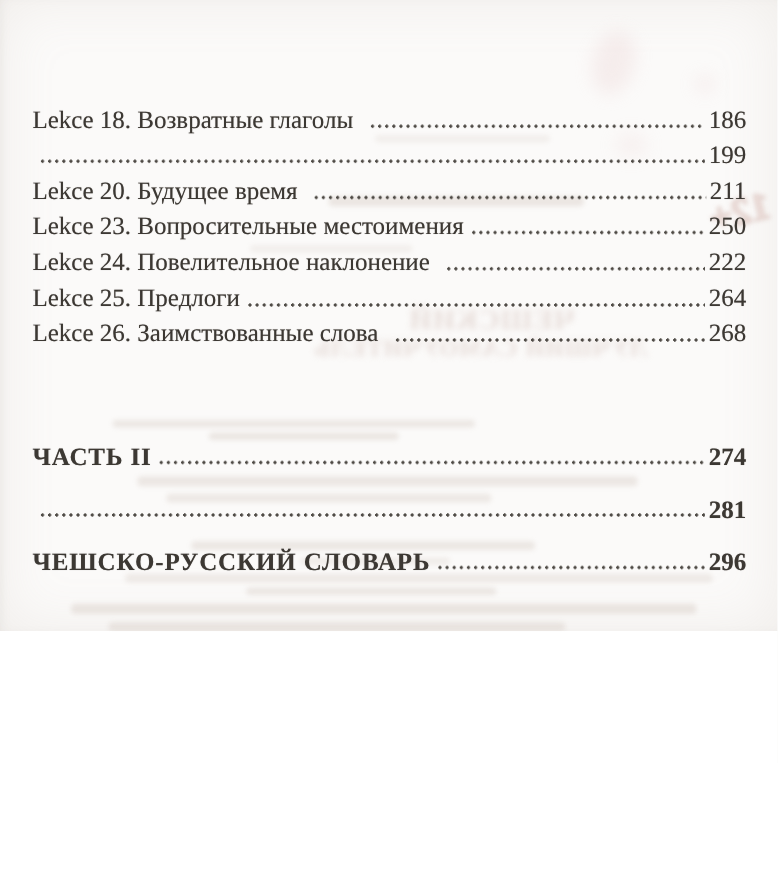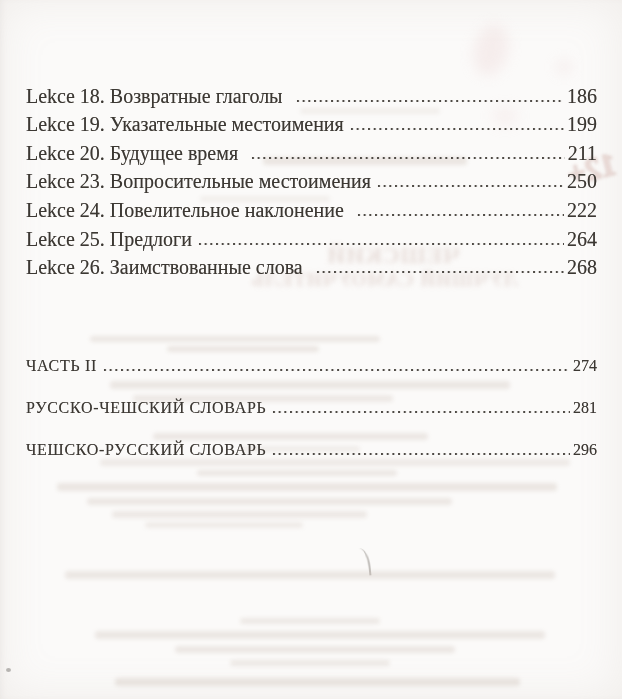--- a/index.html
+++ b/index.html
@@ -1,18 +1,18 @@
 <!DOCTYPE html>
 <html><head>
 <meta charset="utf-8">
 <style>
   html,body{margin:0;padding:0;background:#ffffff;}
   .page{
     position:relative;
-    width:622px;height:699px;
+    width:622px;height:505px;
     background:#fbfaf9;
     overflow:hidden;
     font-family:"Liberation Serif","DejaVu Serif",serif;
     box-shadow:inset 0 0 46px rgba(175,165,152,.14), inset 4px 0 10px -6px rgba(140,130,120,.18);
   }
   
   .bleed{position:absolute;inset:0;z-index:0;}
   .bl{
     position:absolute;background:#c9bbb1;opacity:.3;
     filter:blur(2.2px);border-radius:3px;height:7px;
@@ -49,21 +49,21 @@
   .label{white-space:nowrap;}
   .leader{
     flex:1 1 auto;align-self:flex-end;height:6px;
     margin:0 3px 4px 6px;
     background-image:radial-gradient(circle at 2px 3px,#4e4a45 1.1px,rgba(0,0,0,0) 1.45px);
     background-size:5.7px 6px;background-repeat:repeat-x;background-position:left bottom;
   }
   .gap .leader{margin-left:13px;}
   .num{white-space:nowrap;}
   .sections{position:absolute;left:26px;right:25px;top:336px;}
-  .sections .row{height:42px;font-weight:normal;letter-spacing:.7px;font-size:16px;align-items:flex-end;}
+  .sections .row{height:42px;font-weight:bold;letter-spacing:.7px;font-size:20px;align-items:flex-end;}
   .sections .leader{margin-bottom:5px;}
   .sections .num{letter-spacing:0;}
 </style>
 </head>
 <body>
 
 <div class="page">
 
   <div class="bleed">
     <div class="wisp" style="left:474px;top:24px;width:34px;height:52px;transform:rotate(14deg);"></div>
@@ -106,21 +106,20 @@
   </div>
 
   <div class="content">
     <ol class="toc">
       <li class="row gap">
         <span class="label">Lekce 18. Возвратные глаголы</span>
         <span class="leader"></span>
         <span class="num">186</span>
       </li>
       <li class="row">
-        <span class="label">Lekce 19. Указательные местоимения</span>
         <span class="leader"></span>
         <span class="num">199</span>
       </li>
       <li class="row gap">
         <span class="label">Lekce 20. Будущее время</span>
         <span class="leader"></span>
         <span class="num">211</span>
       </li>
       <li class="row">
         <span class="label">Lekce 23. Вопросительные местоимения</span>
@@ -144,21 +143,20 @@
       </li>
     </ol>
 
     <div class="sections">
       <div class="row">
         <span class="label">ЧАСТЬ II</span>
         <span class="leader"></span>
         <span class="num">274</span>
       </div>
       <div class="row">
-        <span class="label">РУССКО-ЧЕШСКИЙ СЛОВАРЬ</span>
         <span class="leader"></span>
         <span class="num">281</span>
       </div>
       <div class="row">
         <span class="label">ЧЕШСКО-РУССКИЙ СЛОВАРЬ</span>
         <span class="leader"></span>
         <span class="num">296</span>
       </div>
     </div>
   </div>

